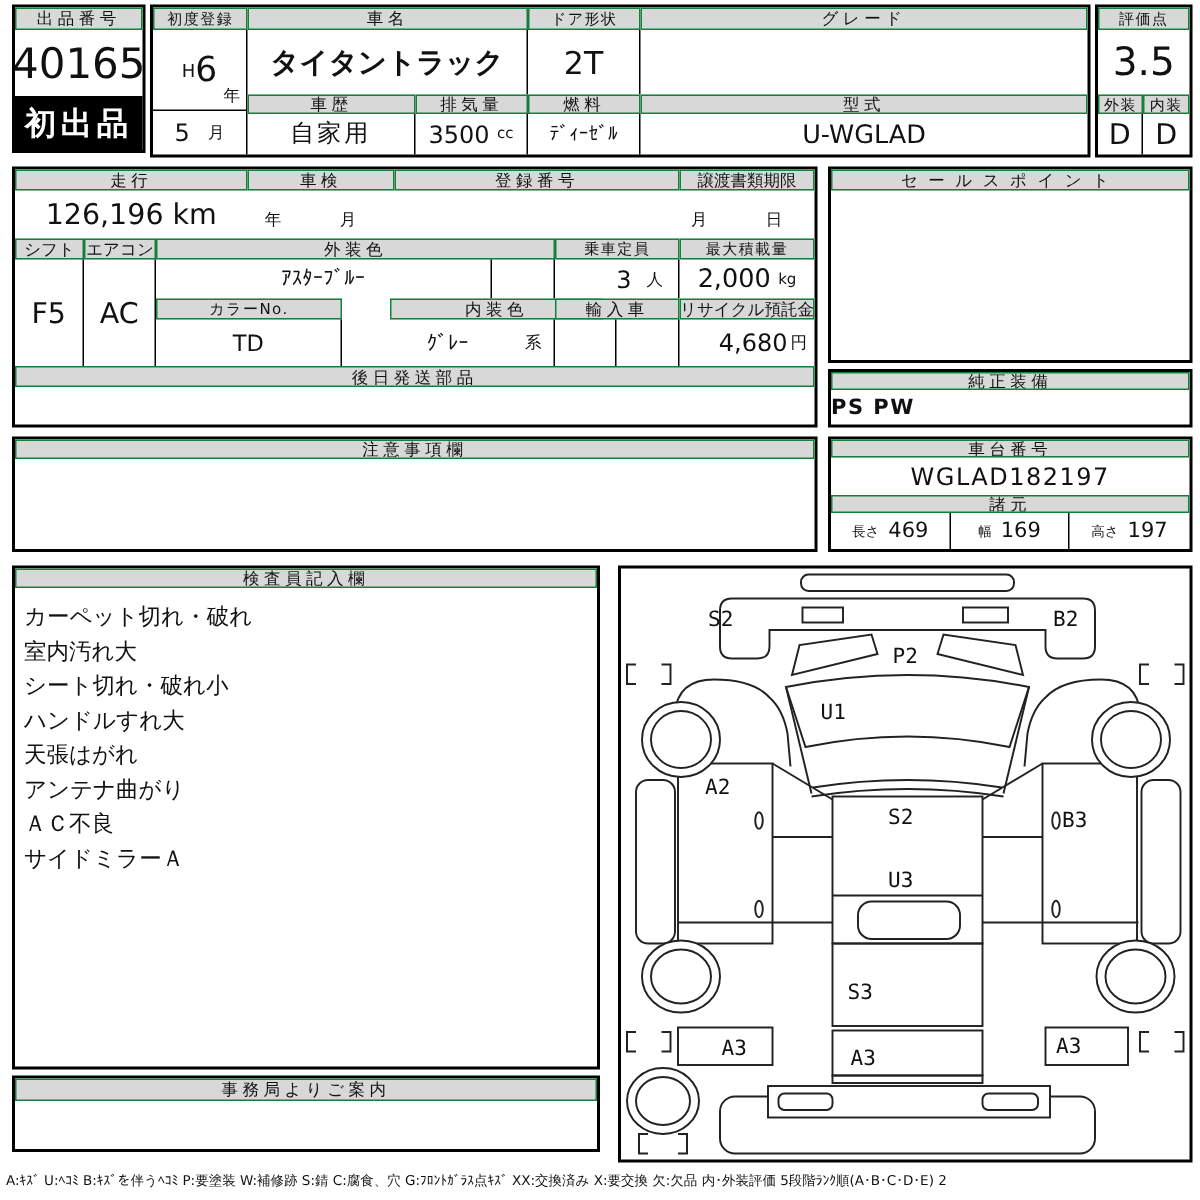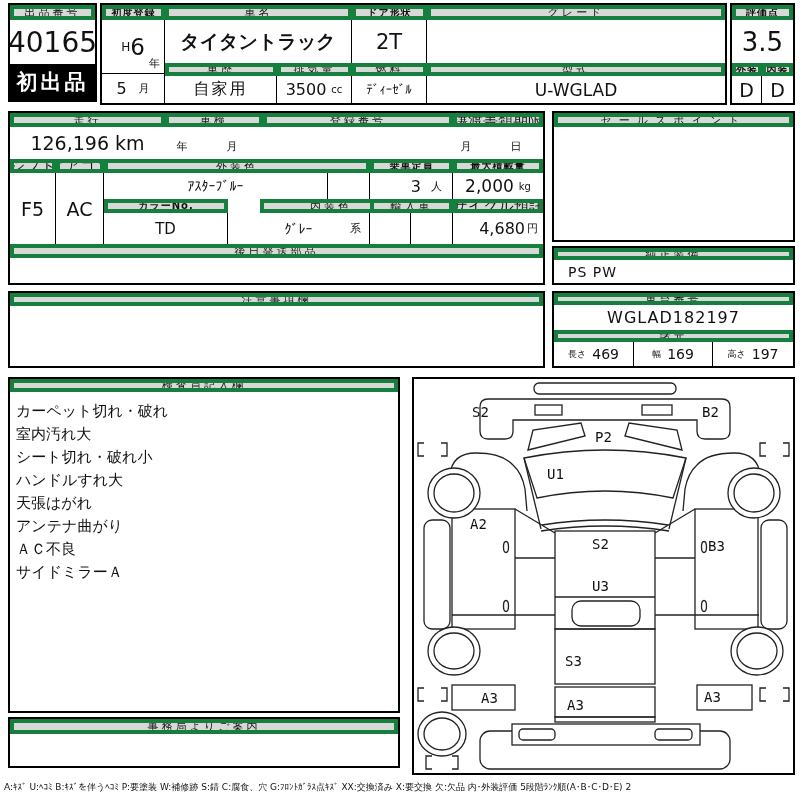--- a/index.html
+++ b/index.html
@@ -1,23 +1,23 @@
 <!DOCTYPE html>
 <html><head>
 <meta charset="utf-8">
 <style>
   html,body{margin:0;padding:0;background:#fff;}
   #sheet{position:relative;width:800px;height:800px;background:#fff;
     font-family:"DejaVu Sans","Liberation Sans",sans-serif;color:#111;}
   .box{position:absolute;border:2px solid #000;background:#fff;box-sizing:border-box;}
   .cell{position:absolute;box-sizing:border-box;display:flex;align-items:center;
     justify-content:center;overflow:hidden;white-space:nowrap;}
-  .hdr{background:#d8d8d8;border:4px solid #15803d;font-size:11px;letter-spacing:3px;}
-  .hdr.tight{letter-spacing:1px;font-size:10px;font-weight:bold;}
-  .hdr.xtight{letter-spacing:0;font-size:15px;}
+  .hdr{background:#d8d8d8;border:1px solid #15803d;font-size:11px;letter-spacing:3px;}
+  .hdr.tight{letter-spacing:1px;font-size:10px;}
+  .hdr.xtight{letter-spacing:0;font-size:11px;}
   .br{border-right:1px solid #000;} .bb{border-bottom:1px solid #000;}
   .big{font-size:28px;} .med{font-size:19px;} .bold{font-weight:bold;}
   .unit{font-size:10px;margin-left:5px;}
   .badge{background:#000;color:#fff;font-size:21px;font-weight:bold;letter-spacing:3px;}
   .low{align-items:flex-end;padding-bottom:5px;font-size:11px;letter-spacing:14px;}
   .notes{position:absolute;left:0;top:13px;right:0;bottom:0;padding:8px 6px;
     font-size:15px;line-height:23px;}
   .dimlbl{font-size:9px;margin-right:6px;} .dimval{font-size:14px;}
   .legend{position:absolute;left:4px;top:781px;width:792px;font-size:9px;
     letter-spacing:0;color:#111;}
@@ -124,21 +124,21 @@
     <div class="cell" style="left:0;top:145px;width:533px;height:25px;"></div>
   </div>
 
   <div class="box" style="left:552px;top:111px;width:243px;height:131px;">
     <div class="cell hdr" style="left:0;top:0;width:239px;height:14px;letter-spacing:7px;">セールスポイント</div>
     <div class="cell" style="left:0;top:14px;width:239px;height:113px;"></div>
   </div>
 
   <div class="box" style="left:552px;top:246px;width:243px;height:39px;">
     <div class="cell hdr" style="left:0;top:0;width:239px;height:12px;">純正装備</div>
-    <div class="cell" style="left:0;top:12px;width:239px;height:23px;justify-content:flex-start;padding-left:14px;font-size:14px;letter-spacing:1px;">PS PW</div>
+    <div class="cell" style="left:0;top:12px;width:239px;height:23px;justify-content:flex-start;padding-left:0;font-size:14px;letter-spacing:1px;font-weight:bold;">PS PW</div>
   </div>
 
   <div class="box" style="left:8px;top:291px;width:537px;height:77px;">
     <div class="cell hdr" style="left:0;top:0;width:533px;height:13px;">注意事項欄</div>
     <div class="cell" style="left:0;top:13px;width:533px;height:60px;"></div>
   </div>
 
   <div class="box" style="left:552px;top:291px;width:243px;height:77px;">
     <div class="cell hdr" style="left:0;top:0;width:239px;height:12px;">車台番号</div>
     <div class="cell" style="left:0;top:12px;width:239px;height:25px;font-size:16px;letter-spacing:1px;">WGLAD182197</div>

